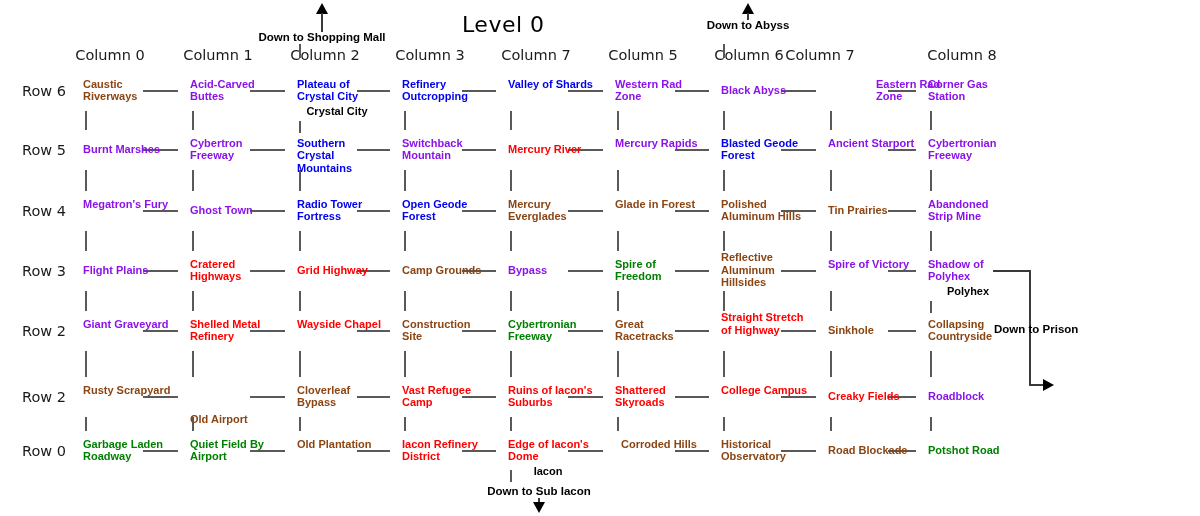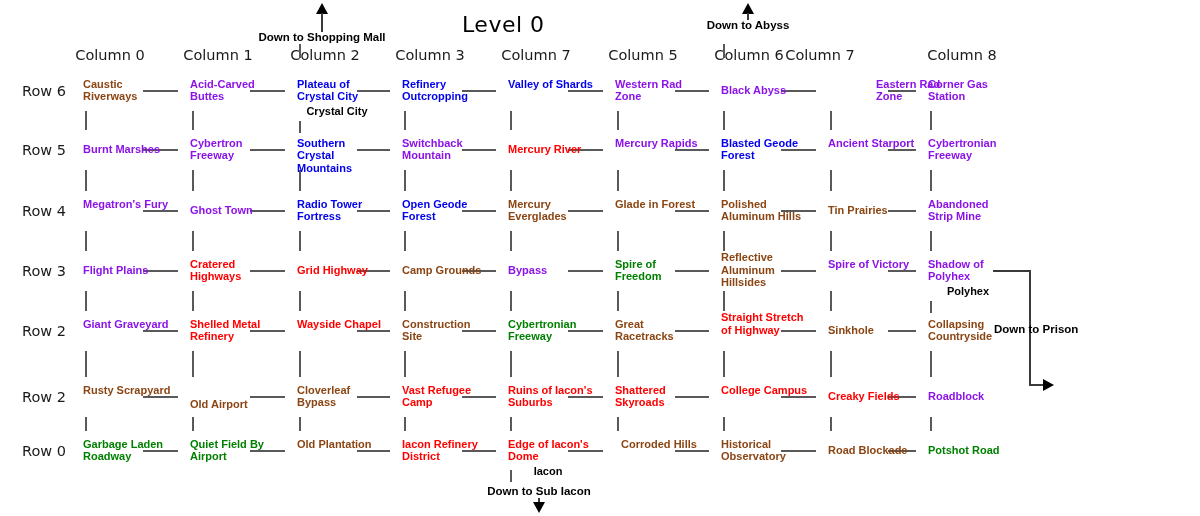--- a/index.html
+++ b/index.html
@@ -314,21 +314,21 @@
       <div class="cell" style="color: rgb(139, 18, 232); left: 83px; top: 317.5px;">Giant Graveyard</div>
       <div class="cell" style="color: rgb(255, 0, 0); left: 190px; top: 317.5px;">Shelled Metal Refinery</div>
       <div class="cell" style="color: rgb(255, 0, 0); left: 297px; top: 317.5px;">Wayside Chapel</div>
       <div class="cell" style="color: rgb(139, 69, 19); left: 402px; top: 317.5px;">Construction Site</div>
       <div class="cell" style="color: rgb(0, 128, 0); left: 508px; top: 317.5px;">Cybertronian Freeway</div>
       <div class="cell" style="color: rgb(139, 69, 19); left: 615px; top: 317.5px;">Great Racetracks</div>
       <div class="cell" style="color: rgb(255, 0, 0); left: 721px; top: 311.25px;">Straight Stretch of Highway</div>
       <div class="cell" style="color: rgb(139, 69, 19); left: 828px; top: 323.75px;">Sinkhole</div>
       <div class="cell" style="color: rgb(139, 69, 19); left: 928px; top: 317.5px;">Collapsing Countryside</div>
       <div class="cell" style="color: rgb(139, 69, 19); left: 83px; top: 383.5px;">Rusty Scrapyard</div>
-      <div class="cell" style="color: rgb(139, 69, 19); left: 190px; top: 398px;">Old Airport</div>
+      <div class="cell" style="color: rgb(139, 69, 19); left: 190px; top: 413px;">Old Airport</div>
       <div class="cell" style="color: rgb(139, 69, 19); left: 297px; top: 383.5px;">Cloverleaf Bypass</div>
       <div class="cell" style="color: rgb(255, 0, 0); left: 402px; top: 383.5px;">Vast Refugee Camp</div>
       <div class="cell" style="color: rgb(255, 0, 0); left: 508px; top: 383.5px;">Ruins of Iacon's Suburbs</div>
       <div class="cell" style="color: rgb(255, 0, 0); left: 615px; top: 383.5px;">Shattered Skyroads</div>
       <div class="cell" style="color: rgb(255, 0, 0); left: 721px; top: 383.5px;">College Campus</div>
       <div class="cell" style="color: rgb(255, 0, 0); left: 828px; top: 389.75px;">Creaky Fields</div>
       <div class="cell" style="color: rgb(139, 18, 232); left: 928px; top: 389.75px;">Roadblock</div>
       <div class="cell" style="color: rgb(0, 128, 0); left: 83px; top: 437.5px;">Garbage Laden Roadway</div>
       <div class="cell" style="color: rgb(0, 128, 0); left: 190px; top: 437.5px;">Quiet Field By Airport</div>
       <div class="cell" style="color: rgb(139, 69, 19); left: 297px; top: 437.5px;">Old Plantation</div>

